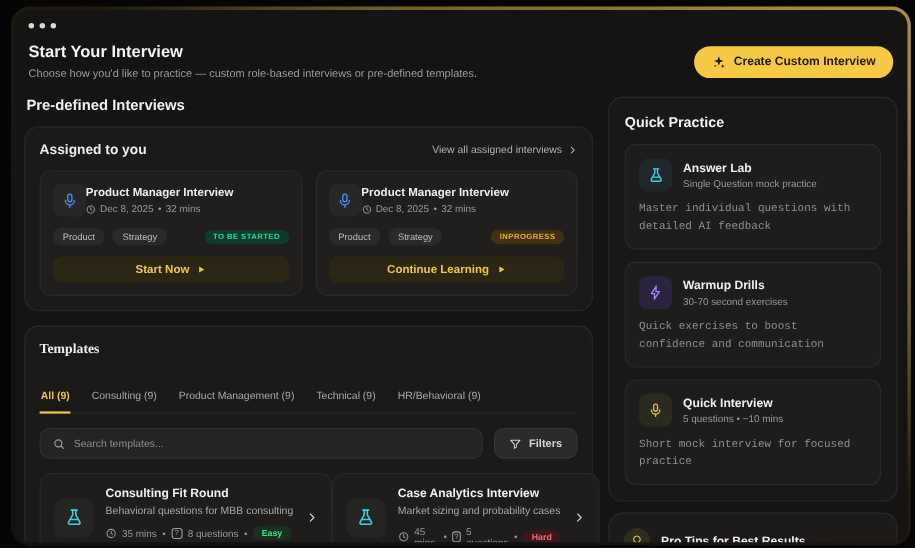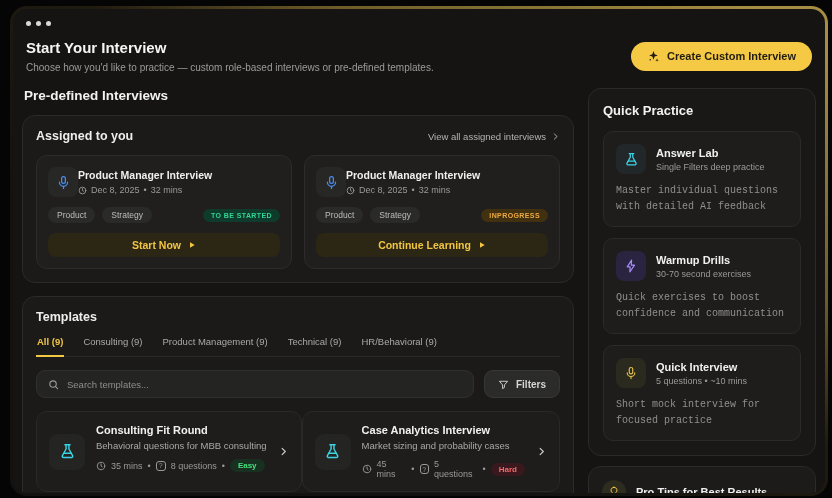--- a/index.html
+++ b/index.html
@@ -26,21 +26,21 @@
   .page-title { font-size:15px; font-weight:700; color:#f4f4f4; margin-bottom:6px; }
   .page-subtitle { font-size:10px; color:#9b9b9b; }
   .create-btn {
     display:flex; align-items:center; gap:7px; border:none; cursor:pointer;
     background:#f6c945; color:#211d10; border-radius:999px; padding:8px 16px;
     font-size:11px; font-weight:700; font-family:inherit;
   }
 
   .content-grid { display:flex; gap:14px; flex:1; min-height:0; }
   .main-col { flex:1; min-width:0; display:flex; flex-direction:column; }
-  .side-col { width:228px; display:flex; flex-direction:column; }
+  .side-col { width:263px; display:flex; flex-direction:column; }
 
   .section-heading { font-size:13.5px; font-weight:700; color:#f2f2f2; margin:0 2px 12px 2px; }
 
   .panel { background:#1b1a19; border:1px solid #2b2a28; border-radius:13px; padding:13px; }
 
   .assigned-panel { margin-bottom:13px; }
   .panel-header { display:flex; justify-content:space-between; align-items:center; margin-bottom:12px; }
   .panel-title { font-size:12.5px; font-weight:700; color:#ededed; }
   .view-all { display:flex; align-items:center; gap:5px; font-size:9.5px; color:#b3b3b3; cursor:pointer; }
 
@@ -224,21 +224,21 @@
                       <path d="M6 4v16l14-8z"></path>
                     </svg>
                   </span>
               </button>
             </div>
 
           </div>
         </section>
 
         <section class="panel templates-panel">
-          <div class="panel-title" style="margin-bottom:10px;">Templates</div>
+          <div class="panel-title" style="margin-bottom:28px;font-family:Liberation Serif, serif;">Templates</div>
 
           <div class="tabs-row">
             <div class="tab active">All (9)</div>
             <div class="tab">Consulting (9)</div>
             <div class="tab">Product Management (9)</div>
             <div class="tab">Technical (9)</div>
             <div class="tab">HR/Behavioral (9)</div>
           </div>
 
           <div class="search-row">
@@ -341,21 +341,21 @@
             <div class="qp-top">
               <div class="qp-tile tile-cyan">
                 <svg width="15" height="15" viewBox="0 0 24 24" fill="none" stroke="#3bd4e4" stroke-width="2" stroke-linecap="round" stroke-linejoin="round">
                     <path d="M10 2.5v6L4.8 17.8A1.8 1.8 0 0 0 6.4 20.5h11.2a1.8 1.8 0 0 0 1.6-2.7L14 8.5v-6"></path>
                     <path d="M8.3 2.5h7.4"></path>
                     <path d="M7 14.5h10"></path>
                   </svg>
               </div>
               <div>
                 <div class="qp-title">Answer Lab</div>
-                <div class="qp-sub">Single Filters deep practice</div>
+                <div class="qp-sub">Single Question mock practice</div>
               </div>
             </div>
             <div class="qp-desc">Master individual questions with detailed AI feedback</div>
           </div>
 
           <div class="qp-card">
             <div class="qp-top">
               <div class="qp-tile tile-purple">
                 <svg width="14" height="14" viewBox="0 0 24 24" fill="none" stroke="#a88bfa" stroke-width="2" stroke-linejoin="round">
                     <path d="M13 2L5.5 13.5h5L10 22l8-11.5h-5.5z"></path>

